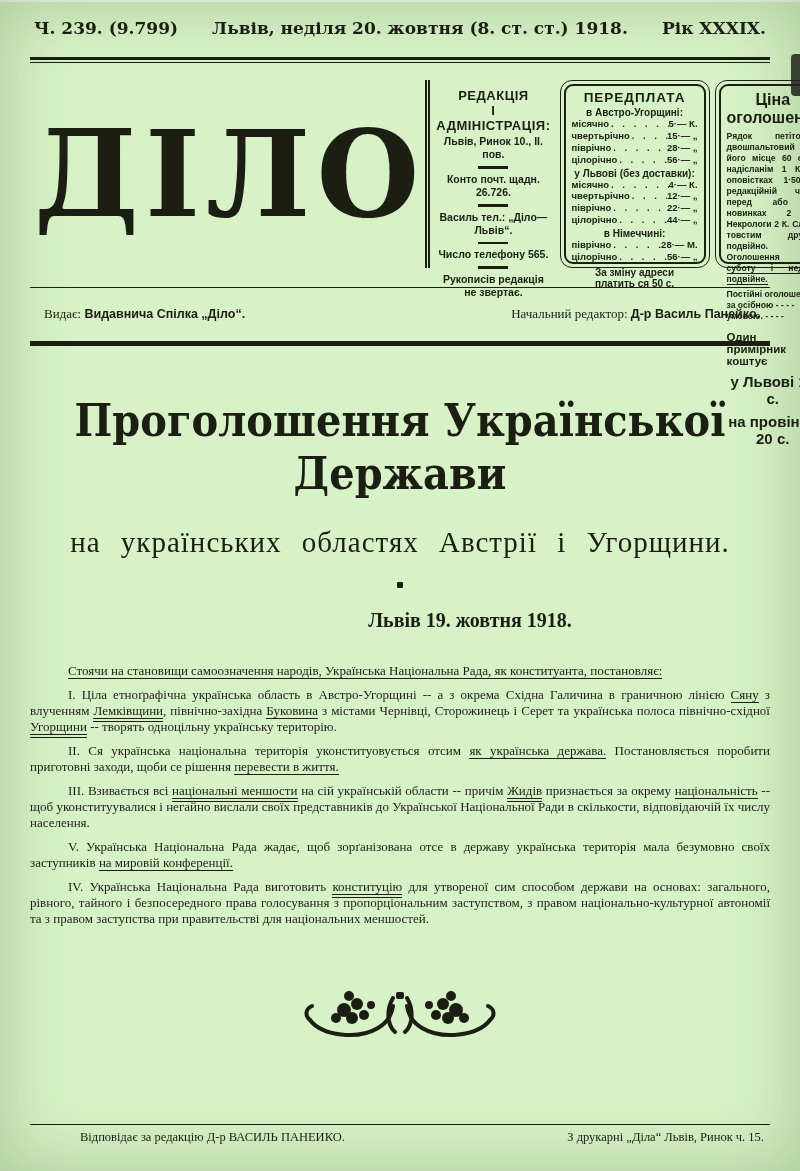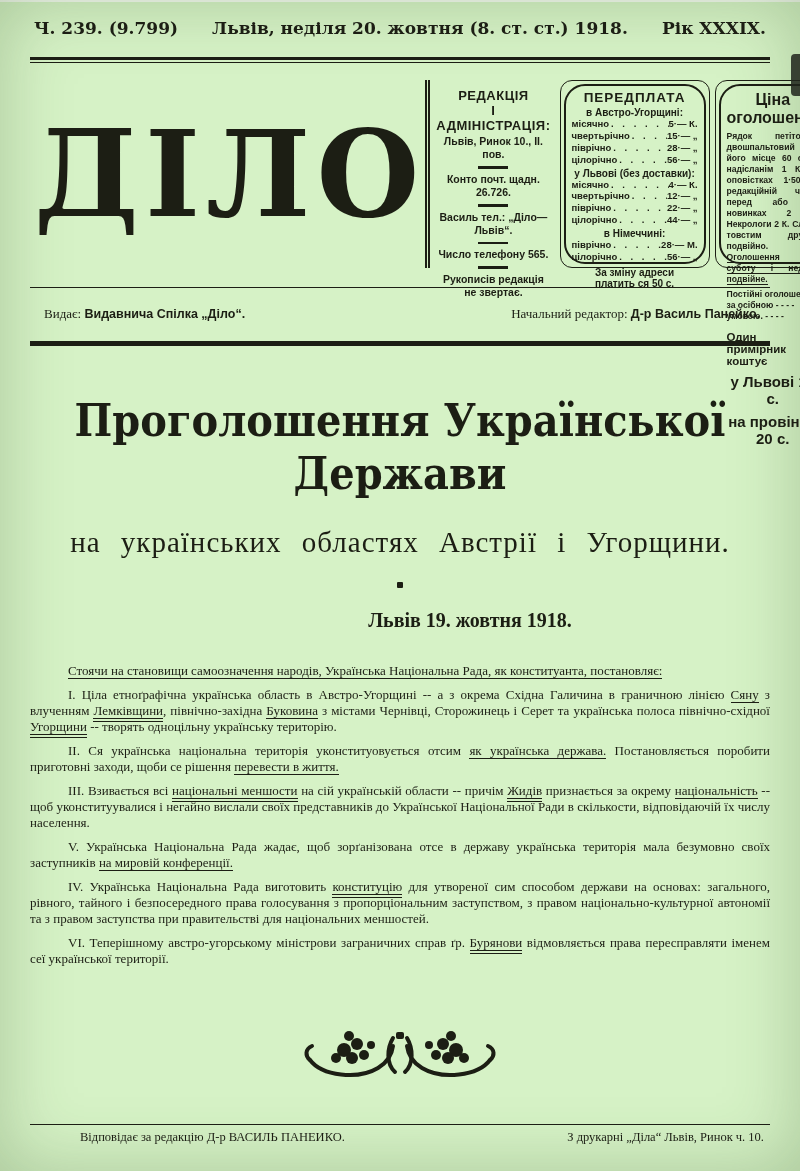--- a/index.html
+++ b/index.html
@@ -42,21 +42,21 @@
     padding:8px 4px 4px 6px; text-align:center;
     font-family:"Liberation Sans", sans-serif; font-weight:700; font-size:10.5px;
   }
   .admin-title{font-size:13px; letter-spacing:.5px;}
   .admin-line{margin-top:2px; line-height:1.25;}
   .sep{width:30px; height:2.5px; background:var(--ink); margin:5px auto 4px auto;}
   .dbox{
     border:1.5px solid var(--ink); border-radius:12px; padding:3px; margin-left:5px;
   }
   .dbox-in{
-    border:2.5px solid var(--ink); border-radius:21px; height:100%;
+    border:2.5px solid var(--ink); border-radius:9px; height:100%;
     padding:4px 6px; font-family:"Liberation Sans", sans-serif;
   }
   .subbox{width:150px;}
   .sub-title{text-align:center; font-weight:700; font-size:13.5px; letter-spacing:1px;}
   .sub-heading{text-align:center; font-weight:700; font-size:10px; margin-top:2px;}
   .srow{display:flex; align-items:baseline; font-weight:700; font-size:9.5px; line-height:1.25;}
   .srow .lbl{white-space:nowrap;}
   .srow .dots{flex:1; overflow:hidden; white-space:nowrap; letter-spacing:3px; padding:0 2px;}
   .srow .dots::before{content:". . . . . . . . . . . . . .";}
   .srow .val{white-space:nowrap;}
@@ -227,21 +227,20 @@
   <div class="head-dot"></div>
   <div class="dateline">Львів 19. жовтня 1918.</div>
 
   <div class="article-body">
       <p class="para"><span class="u">Стоячи на становищи самоозначення народів, Українська Національна Рада, як конституанта, постановляє:</span></p>
       <p class="para"><span>I. Ціла етноґрафічна українська область в Австро-Угорщині -- а з окрема Східна Галичина в граничною лінією </span><span class="u">Сяну</span><span> з влученням </span><span class="u2">Лемківщини</span><span>, північно-західна </span><span class="u">Буковина</span><span> з містами Чернівці, Сторожинець і Серет та українська полоса північно-східної </span><span class="u2">Угорщини</span><span> -- творять одноцільну українську територію.</span></p>
       <p class="para"><span>II. Ся українська національна територія уконституовується отсим </span><span class="u">як українська держава.</span><span> Постановляється поробити приготовні заходи, щоби се рішення </span><span class="u">перевести в життя.</span></p>
       <p class="para"><span>III. Взивається всі </span><span class="u2">національні меншости</span><span> на сій українській области -- причім </span><span class="u2">Жидів</span><span> признається за окрему </span><span class="u">національність</span><span> -- щоб уконституувалися і негайно вислали своїх представників до Української Національної Ради в скількости, відповідаючій їх числу населення.</span></p>
       <p class="para"><span>V. Українська Національна Рада жадає, щоб зорґанізована отсе в державу українська територія мала безумовно своїх заступників </span><span class="u">на мировій конференції.</span></p>
       <p class="para"><span>IV. Українська Національна Рада виготовить </span><span class="u2">конституцію</span><span> для утвореної сим способом держави на основах: загального, рівного, тайного і безпосередного права голосування з пропорціональним заступством, з правом національно-культурної автономії та з правом заступства при правительстві для національних меншостей.</span></p>
-      <p class="para"><span>VI. Теперішному австро-угорському міністрови заграничних справ ґр. </span><span class="u2">Бурянови</span><span> відмовляється права пересправляти іменем сеї української території.</span></p>
     </div>
 
   <div class="ornament">
     <svg width="200" height="62" viewBox="0 0 200 62" aria-hidden="true">
       <g stroke="#1c1e14" fill="none" stroke-width="4" stroke-linecap="round">
         <path d="M10,36 C22,52 58,56 78,44 C88,38 92,30 93,22"></path>
         <path d="M10,36 C5,32 5,25 12,22"></path>
         <path d="M93,14 C87,24 86,40 95,48"></path>
         <path d="M107,14 C113,24 114,40 105,48"></path>
         <path d="M190,36 C178,52 142,56 122,44 C112,38 108,30 107,22"></path>
@@ -264,16 +263,16 @@
         <circle cx="129" cy="21" r="4"></circle>
         <rect x="96" y="8" width="8" height="7" rx="2"></rect>
       </g>
     </svg>
   </div>
 
   <div class="footer">
     <div class="foot-rule"></div>
     <div class="footrow">
       <span>Відповідає за редакцію Д-р ВАСИЛЬ ПАНЕИКО.</span>
-      <span>З друкарні „Діла“ Львів, Ринок ч. 10.</span>
+      <span>З друкарні „Діла“ Львів, Ринок ч. 15.</span>
     </div>
   </div>
 </div>
 
 </body></html>

